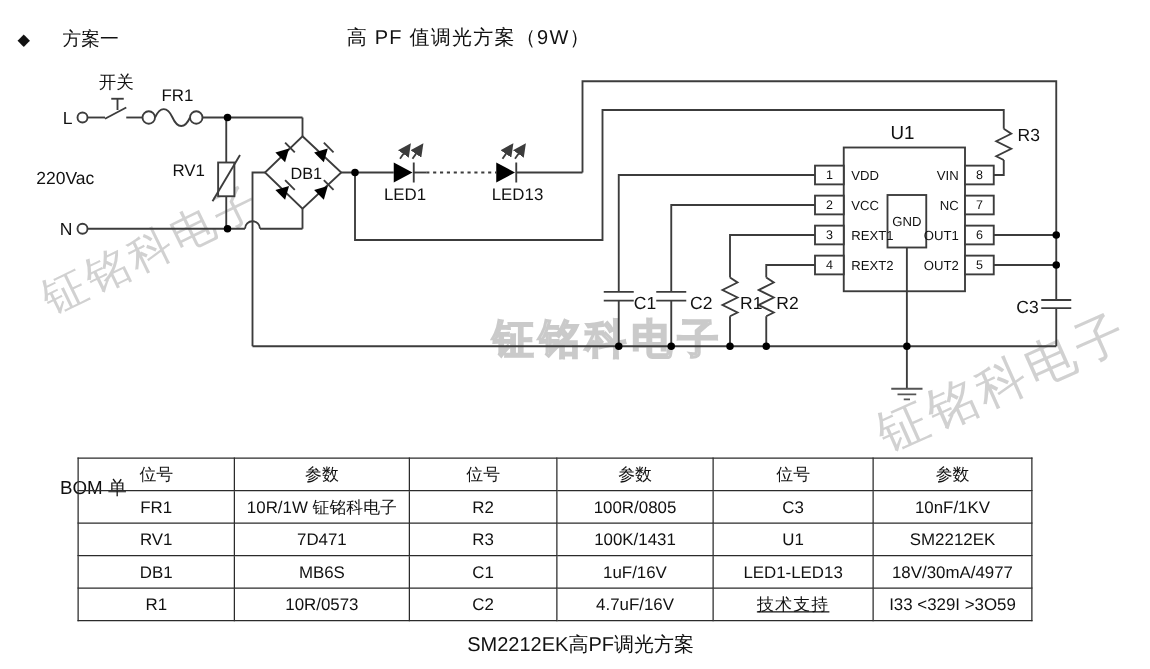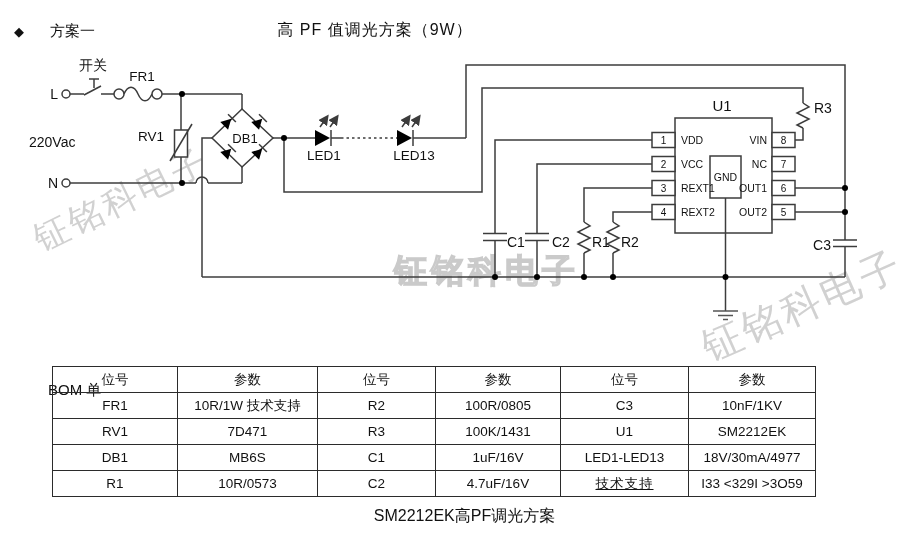--- a/index.html
+++ b/index.html
@@ -11,21 +11,21 @@
   .hdr-left{left:14px;top:22px;font-size:15px;display:flex;gap:26px;align-items:center;z-index:2;}
   .bullet{font-size:13px;}
   .main-title{left:0;top:20px;width:732px;text-align:center;font-size:16px;letter-spacing:1px;z-index:2;}
   .main-title span{display:inline-block;transform:translateX(9px);}
   .wm{color:#c6c6c6;opacity:.8;white-space:nowrap;z-index:0;letter-spacing:3px;pointer-events:none;}
   .wm1{left:36px;top:218px;font-size:35px;transform:rotate(-26deg);transform-origin:left center;}
   .wm2{left:394px;top:249px;font-size:33px;font-weight:bold;color:#ececec;-webkit-text-stroke:1.3px #bdbdbd;letter-spacing:4px;}
   .wm3{left:704px;top:322px;font-size:40px;transform:rotate(-24deg);transform-origin:left center;}
   svg.schem{left:0;top:0;z-index:1;}
   .bom-heading{left:48px;top:344px;font-size:15px;z-index:2;margin-top:37px;}
-  table.bom{position:absolute;left:52px;top:366px;border-collapse:collapse;z-index:2;table-layout:fixed;}
+  table.bom{position:absolute;left:62px;top:366px;border-collapse:collapse;z-index:2;table-layout:fixed;}
   table.bom td,table.bom th{
     border:1.4px solid #2b2b2b;font-weight:normal;text-align:center;vertical-align:middle;
     font-size:13.5px;padding:0;height:25px;overflow:hidden;white-space:nowrap;
   }
   .cw0{width:124px}.cw1{width:139px}.cw2{width:117px}.cw3{width:124px}.cw4{width:127px}.cw5{width:126px}
   td.cjk-big{font-size:15.5px;letter-spacing:1px;text-decoration:underline;}
   .caption{left:16px;top:506px;width:897px;text-align:center;font-size:16px;z-index:2;}
 </style>
 </head>
 <body>
@@ -246,21 +246,21 @@
       <tr>
     <th class="cw0">位号</th>
     <th class="cw1">参数</th>
     <th class="cw2">位号</th>
     <th class="cw3">参数</th>
     <th class="cw4">位号</th>
     <th class="cw5">参数</th>
   </tr>
   <tr>
     <td>FR1</td>
-    <td>10R/1W 技术支持</td>
+    <td>10R/1W 钲铭科电子</td>
     <td>R2</td>
     <td>100R/0805</td>
     <td>C3</td>
     <td>10nF/1KV</td>
   </tr>
   <tr>
     <td>RV1</td>
     <td>7D471</td>
     <td>R3</td>
     <td>100K/1431</td>

